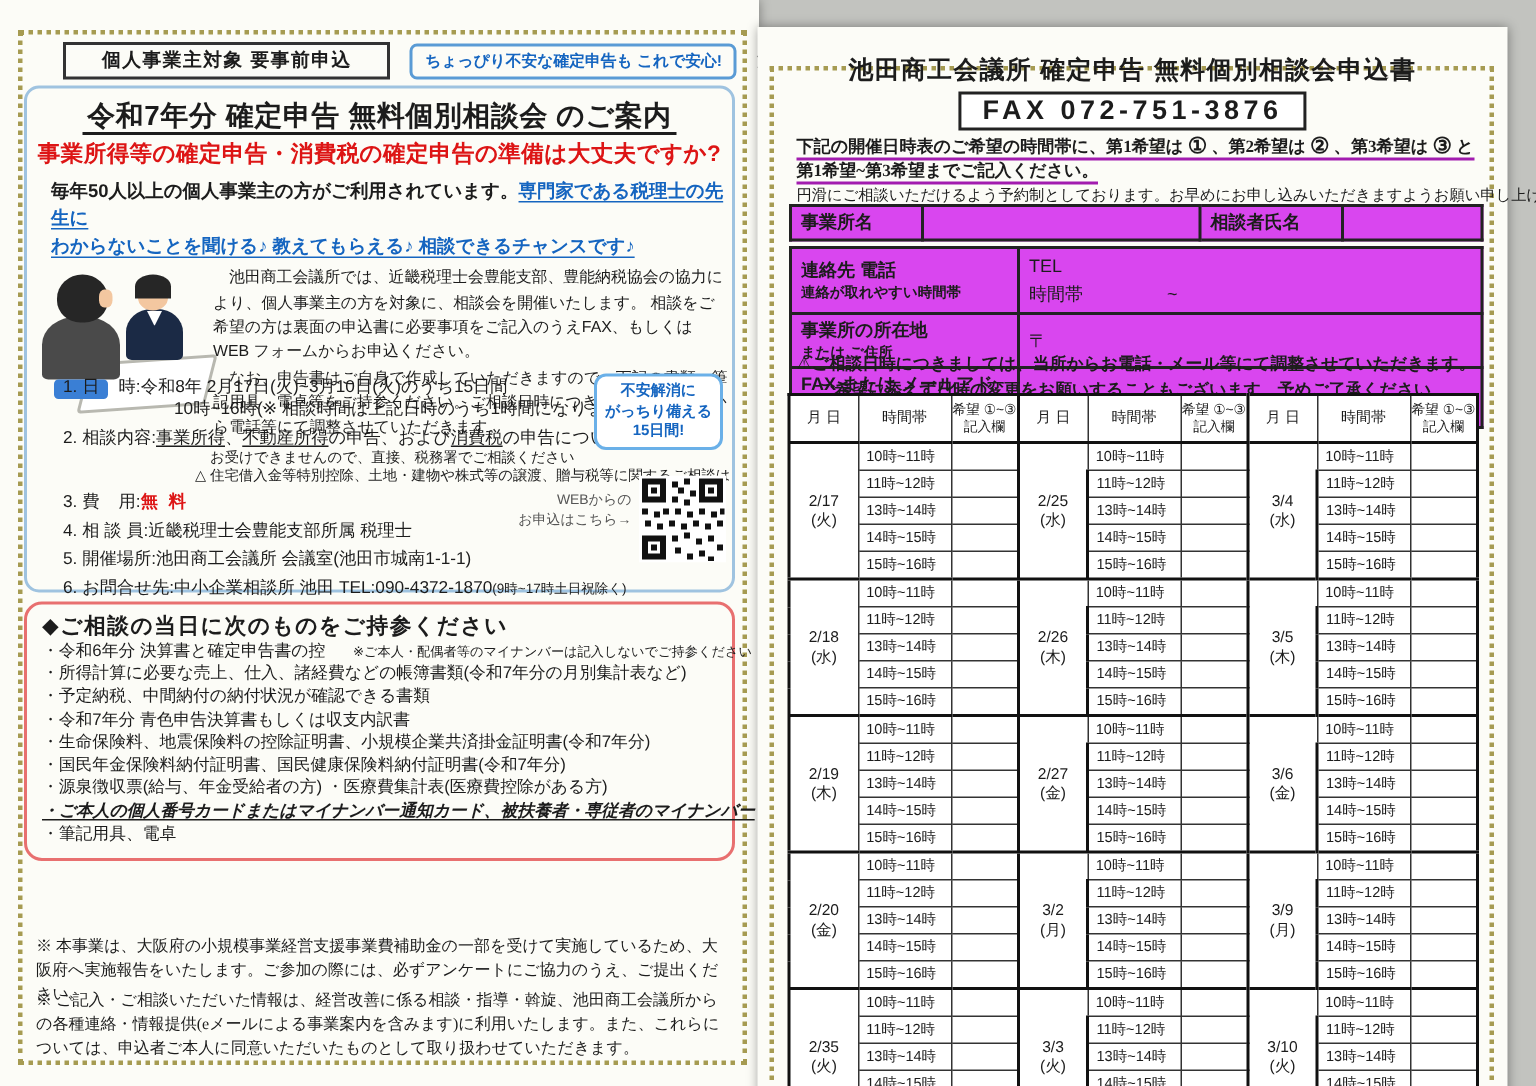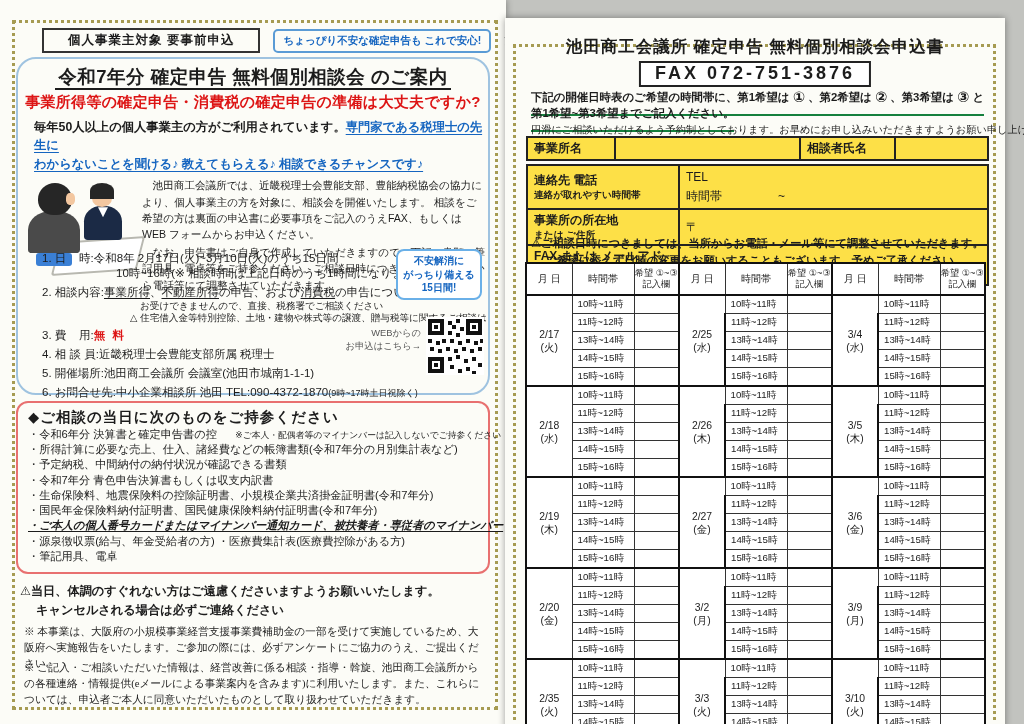--- a/index.html
+++ b/index.html
@@ -11,21 +11,21 @@
   .frame { position:absolute; border:3px dotted #a69b52; pointer-events:none; }
   .frame-left  { left:12px; top:20px; right:8px;  bottom:14px; }
   .frame-right { left:8px;  top:26px; right:9px;  bottom:12px; }
 
   
   .hdr-row { position:absolute; left:42px; top:28px; display:flex; align-items:center; gap:13px; white-space:nowrap; }
   .badge1 { border:2px solid #333; padding:2px 24px; font-weight:bold; font-size:12.5px; letter-spacing:1px; }
   .badge2 { border:2px solid #5a9bd5; border-radius:5px; padding:3px 8px; color:#1565c0; font-weight:bold; font-size:10.5px; }
   .org { font-size:12px; }
 
-  .bigbox { position:absolute; left:16px; top:57px; width:474px; height:338px; border:2px solid #9fc3e0; border-radius:20px; box-sizing:border-box; }
+  .bigbox { position:absolute; left:16px; top:57px; width:474px; height:338px; border:2px solid #9fc3e0; border-radius:10px; box-sizing:border-box; }
   .title { text-align:center; font-size:18.5px; font-weight:bold; margin-top:5px; letter-spacing:.5px; }
   .title span { border-bottom:2px solid #1c1c1c; padding:0 3px 1px; }
   .redline { text-align:center; color:#dd1515; font-weight:bold; font-size:15px; margin-top:4px; letter-spacing:.3px; }
   .lead { margin:6px 0 0 16px; font-size:12.3px; font-weight:bold; line-height:1.5; }
   .blue-u { color:#1565c0; text-decoration:underline; text-underline-offset:3px; }
   .intro-row { display:flex; margin:4px 2px 0 8px; }
   .illus { width:112px; height:98px; position:relative; flex:none; }
   .intro { font-size:10.6px; line-height:1.53; margin-left:4px; width:352px; }
   .intro p { margin:0 0 2px; text-indent:1em; }
   .items { position:absolute; left:24px; top:192px; width:380px; font-size:11.5px; line-height:1.3; }
@@ -51,25 +51,25 @@
   .notice1 .l2 { margin-left:16px; }
   .sernote { position:absolute; left:24px; width:464px; font-family:"Liberation Serif","DejaVu Serif",serif; font-size:10.7px; line-height:1.5; }
   .notice2 { top:623px; }
   .notice3 { top:659px; }
 
   
   .r-title { position:absolute; top:18px; left:0; width:100%; text-align:center; font-size:16.5px; font-weight:bold; letter-spacing:1px; }
   .faxbox { position:absolute; top:43px; left:50%; transform:translateX(-50%); border:2px solid #222; padding:0 14px 1px; font-size:18px; font-weight:bold; letter-spacing:3px; background:#fff; white-space:nowrap; }
   .inst { position:absolute; left:26px; font-size:11.4px; font-weight:bold; white-space:nowrap; }
   .inst1 { top:71px; } .inst2 { top:88px; }
-  .redu { border-bottom:2px solid #15803d; padding-bottom:11px; }
+  .redu { border-bottom:2px solid #a21caf; padding-bottom:1px;font-family:Liberation Serif, serif; }
   .circ { font-size:14.5px; vertical-align:-1px; }
   .inst3 { top:105px; font-size:10.2px; font-weight:normal; }
 
-  table.formA, table.formB { position:absolute; left:21px; border-collapse:collapse; table-layout:fixed; background:#fde047; }
+  table.formA, table.formB { position:absolute; left:21px; border-collapse:collapse; table-layout:fixed; background:#d946ef; }
   .formA { top:118px; width:461px; }
   .formB { top:146px; width:461px; }
   .formA td, .formB td { border:2px solid #222; padding:2px 6px; vertical-align:middle; font-size:12px; }
   .formA td.flbl, .formB td.flbl { font-weight:bold; }
   .flbl .sub2 { font-size:9.6px; font-weight:bold; }
   .fval { font-size:11px; vertical-align:top; }
   .fval .vline { line-height:1.6; }
   .tilde { display:inline-block; margin-left:56px; }
 
   .r-note { position:absolute; left:26px; top:217px; font-size:11.2px; font-weight:bold; line-height:1.5; white-space:nowrap; }
@@ -215,30 +215,26 @@
 
     <div class="bringbox">
       <div class="bring-h">◆ご相談の当日に次のものをご持参ください</div>
       <div id="bring-list">
           <div class="bring-item">・令和6年分 決算書と確定申告書の控<span class="note"> ※ご本人・配偶者等のマイナンバーは記入しないでご持参ください</span></div>
           <div class="bring-item">・所得計算に必要な売上、仕入、諸経費などの帳簿書類(令和7年分の月別集計表など)</div>
           <div class="bring-item">・予定納税、中間納付の納付状況が確認できる書類</div>
           <div class="bring-item">・令和7年分 青色申告決算書もしくは収支内訳書</div>
           <div class="bring-item">・生命保険料、地震保険料の控除証明書、小規模企業共済掛金証明書(令和7年分)</div>
           <div class="bring-item">・国民年金保険料納付証明書、国民健康保険料納付証明書(令和7年分)</div>
+          <div class="bring-item">・源泉徴収票(給与、年金受給者の方)    ・医療費集計表(医療費控除がある方)</div>
           <div class="bring-item emph">・ご本人の個人番号カードまたはマイナンバー通知カード、被扶養者・専従者のマイナンバー</div>
-          <div class="bring-item">・源泉徴収票(給与、年金受給者の方)    ・医療費集計表(医療費控除がある方)</div>
           <div class="bring-item">・筆記用具、電卓</div>
         </div>
     </div>
 
-    <div class="notice1">
-      <div>⚠当日、体調のすぐれない方はご遠慮くださいますようお願いいたします。</div>
-      <div class="l2">キャンセルされる場合は必ずご連絡ください</div>
-    </div>
     <div class="sernote notice2">※ 本事業は、大阪府の小規模事業経営支援事業費補助金の一部を受けて実施しているため、大阪府へ実施報告をいたします。ご参加の際には、必ずアンケートにご協力のうえ、ご提出ください。</div>
     <div class="sernote notice3">※ ご記入・ご相談いただいた情報は、経営改善に係る相談・指導・斡旋、池田商工会議所からの各種連絡・情報提供(eメールによる事業案内を含みます)に利用いたします。また、これらについては、申込者ご本人に同意いただいたものとして取り扱わせていただきます。</div>
   </div>
 
   <div class="page page-right">
     <div class="frame frame-right"></div>
 
     <div class="r-title">池田商工会議所 確定申告 無料個別相談会申込書</div>
     <div class="faxbox">FAX 072-751-3876</div>
 

